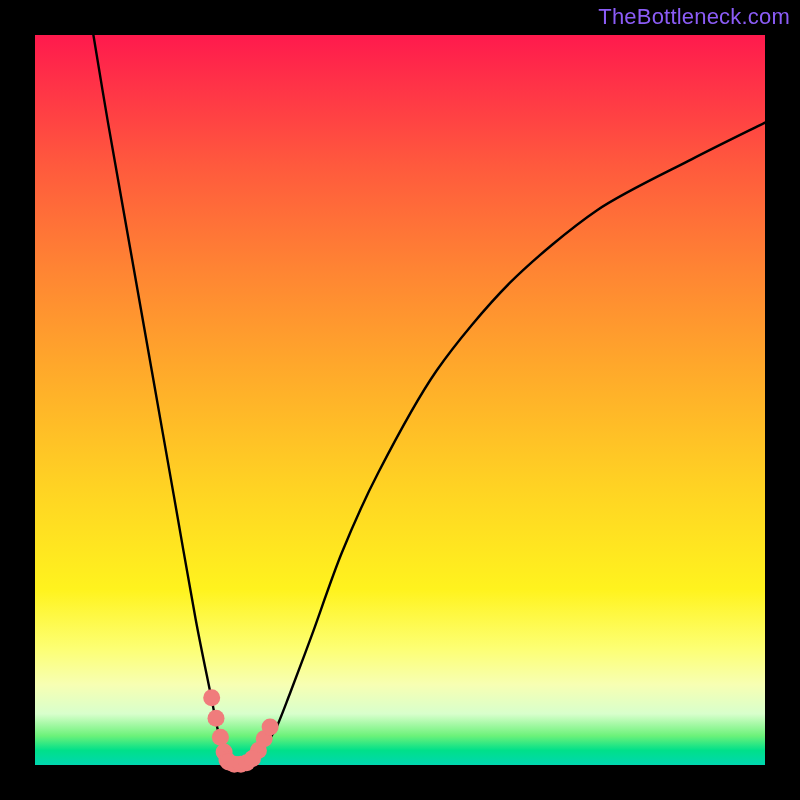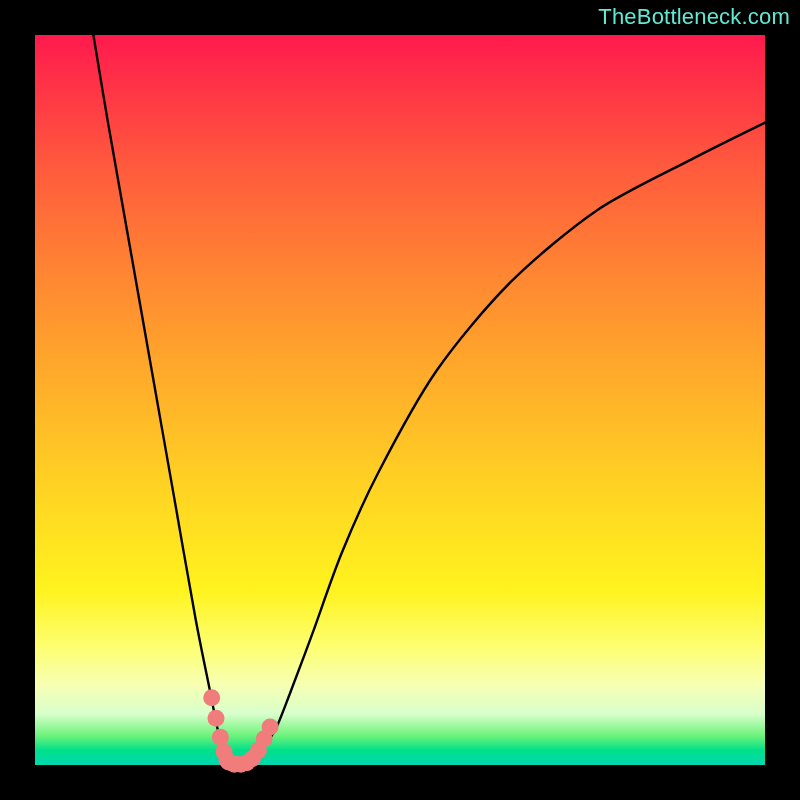--- a/index.html
+++ b/index.html
@@ -39,21 +39,21 @@
       #d8ffcc 93%,
       #6cf27a 96%,
       #00e08a 98%,
       #00d7b0 100%
     );
   }
   .watermark {
     position: absolute;
     top: 4px;
     right: 10px;
-    color: #5eead4;
+    color: #8b5cf6;
     font-size: 22px;
     font-weight: 500;
     letter-spacing: 0.2px;
     user-select: none;
   }
   svg.curve {
     position: absolute;
     top: 0;
     left: 0;
     width: 730px;

